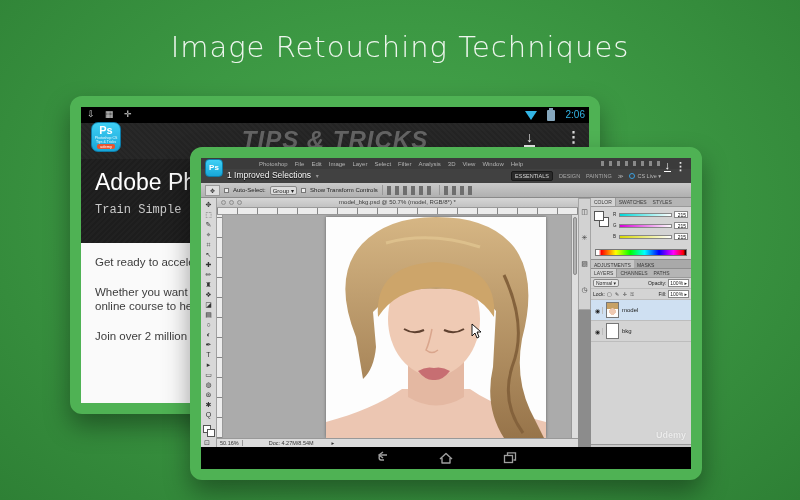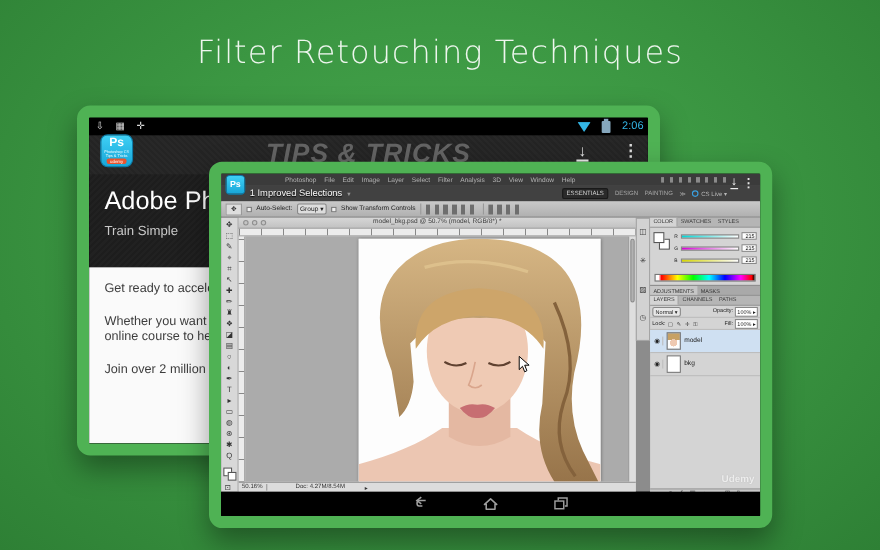--- a/index.html
+++ b/index.html
@@ -41,21 +41,21 @@
   .appicon1 .ps { font-size:11px; font-weight:bold; display:block; margin-top:1px; }
   .appicon1 .tiny { display:block; font-size:3.5px; color:#e9fbff; line-height:4px; }
   .appicon1 .badge { position:absolute; bottom:2px; left:5px; right:5px; background:#e8542e;
                      color:#fff; font-size:4px; line-height:5px; border-radius:2px; }
   .abar1 .dl { position:absolute; right:54px; top:7px; color:#e8e8e8; font-size:14px; line-height:14px;
                border-bottom:2px solid #e8e8e8; padding:0 2px 1px 2px; }
   .abar1 .ovf { position:absolute; right:8px; top:5px; color:#dcdcdc; font-size:15px; font-weight:bold; }
   .hdr1 { position:absolute; top:52px; left:0; right:0; height:84px; background:#1d1d1d;
           background-image:repeating-linear-gradient(135deg, rgba(255,255,255,.02) 0 2px, transparent 2px 4px); }
   .hdr1 .ct { position:absolute; left:14px; top:10px; font-size:23px; color:#fff; white-space:nowrap; }
-  .hdr1 .cs { position:absolute; left:14px; top:44px; font-size:12px; color:#c9c9c9; }
+  .hdr1 .cs { position:absolute; left:14px; top:44px; font-size:12px; color:#c9c9c9;font-family:Liberation Mono, monospace; }
   .body1 { position:absolute; top:136px; left:0; right:0; bottom:0; background:#fafafa; }
   .body1 p { position:absolute; left:14px; font-size:11.5px; color:#3d3d3d; white-space:nowrap; }
   .b-l1 { top:13px; } .b-l2 { top:43px; } .b-l3 { top:57px; } .b-l4 { top:87px; }
 
   
   .video { position:absolute; top:0; left:0; right:0; height:289px; background:#8c8c8c; }
   .nav2 { position:absolute; bottom:0; left:0; right:0; height:22px; background:#000;
           display:flex; align-items:center; justify-content:center; gap:48px; }
   .nav2 svg { display:block; }
 
@@ -173,21 +173,21 @@
   .lwm { position:absolute; right:5px; bottom:14px; font-size:9px; font-weight:bold;
          color:rgba(255,255,255,.75); text-shadow:0 0 1px rgba(120,120,120,.4); }
   .lfoot { position:absolute; bottom:0; left:0; right:0; height:10px; background:#c9c9c9; border-top:1px solid #999;
            font-size:6px; color:#444; text-align:center; line-height:9px; letter-spacing:2px; }
 
   .cursor { position:absolute; left:248px; top:108px; z-index:7; }
 </style>
 </head>
 <body>
 
-<h1 class="page-title">Filter Retouching Techniques</h1>
+<h1 class="page-title">Image Retouching Techniques</h1>
 
 <div class="shot t1">
   <div class="content">
     <div class="sbar">
       <span class="licons">⇩ ▦ ✛</span>
       <span class="wifi"></span>
       <span class="batt"></span>
       <span class="time">2:06</span>
     </div>
     <div class="abar1">

